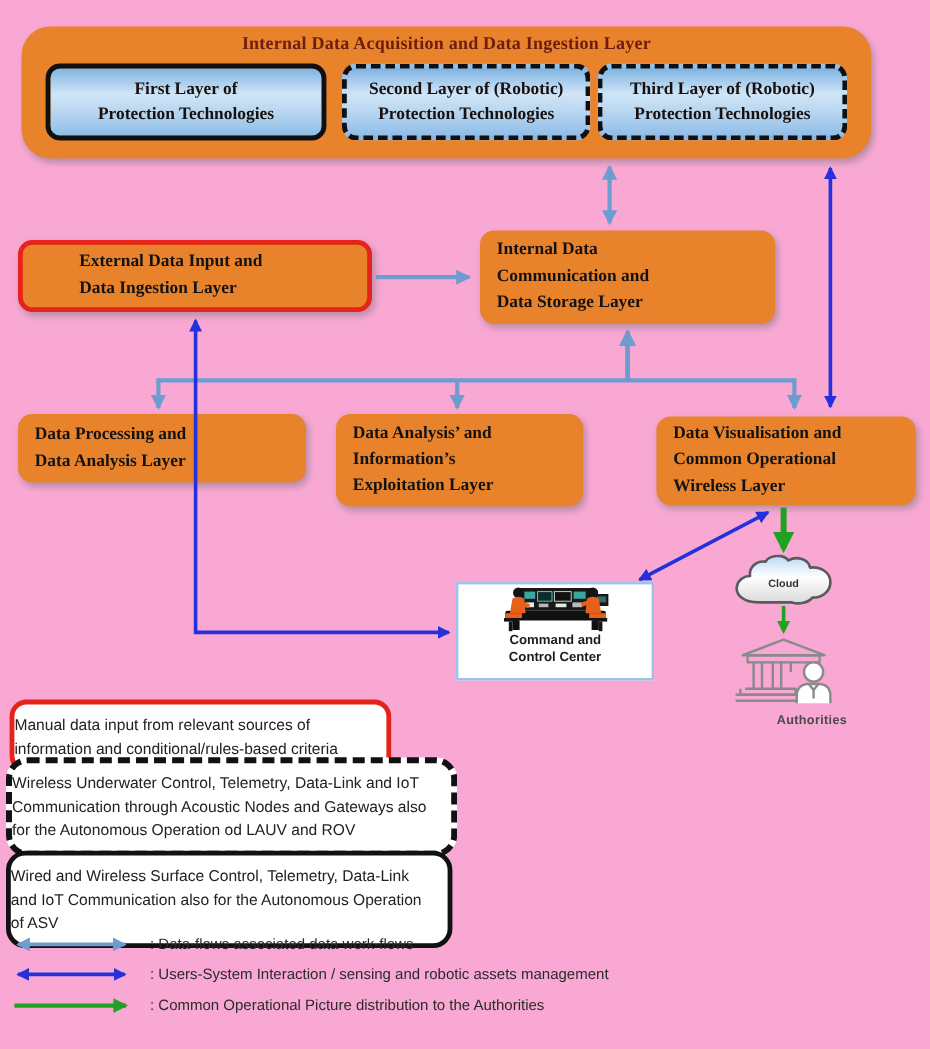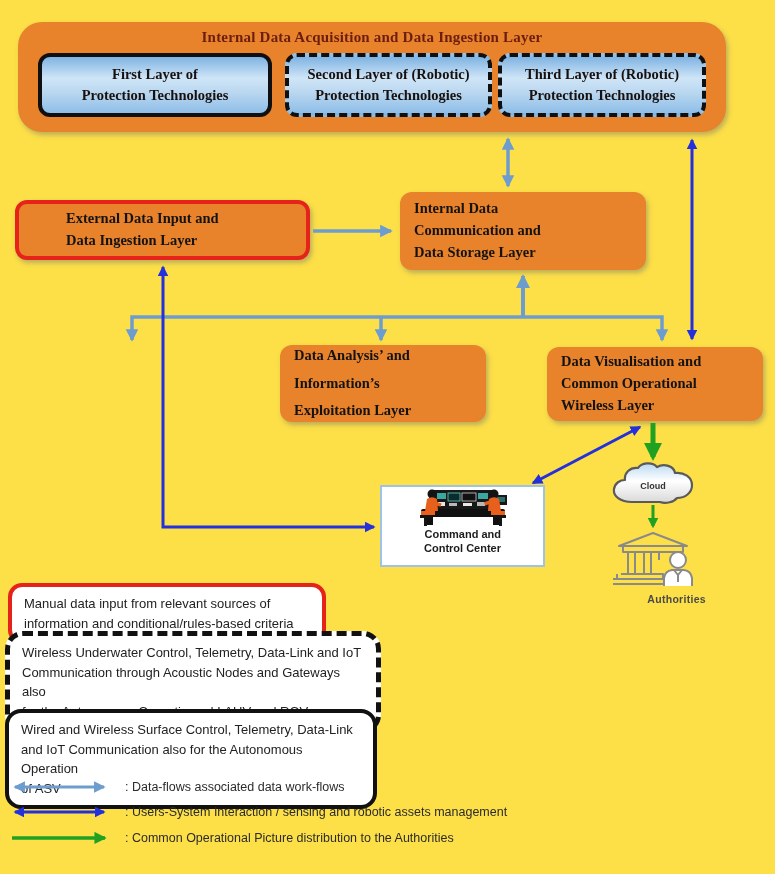--- a/index.html
+++ b/index.html
@@ -1,17 +1,17 @@
 <!DOCTYPE html>
 <html><head>
 <meta charset="utf-8">
 <style>
   html,body{margin:0;padding:0;background:#ffffff;}
   .canvas{
-    position:relative;width:775px;height:874px;background:#fde047;overflow:hidden;
+    position:relative;width:775px;height:874px;background:#f9a8d4;overflow:hidden;
     font-family:"Liberation Serif",serif;
   }
   
   .top-container{
     position:absolute;left:18px;top:22px;width:708px;height:110px;
     background:#E8822B;border-radius:24px;
     box-shadow:2px 3px 5px rgba(110,110,110,.45);
   }
   .top-title{
     position:absolute;left:0;right:0;top:7px;text-align:center;
@@ -29,21 +29,21 @@
     position:absolute;background:#E8822B;border-radius:12px;
     display:flex;flex-direction:column;justify-content:center;
     font-weight:bold;font-size:14.5px;color:#131313;line-height:1.5;
     padding-left:14px;box-sizing:border-box;
     box-shadow:2px 3px 5px rgba(110,110,110,.45);
   }
   .node span{display:block;}
   .node-external{left:15px;top:200px;width:295px;height:60px;border:4px solid #E5231B;padding-left:47px;}
   .node-internal{left:400px;top:192px;width:246px;height:78px;}
   .node-dp{left:15px;top:345px;width:240px;height:57px;}
-  .node-da{left:280px;top:345px;width:206px;height:77px;justify-content:space-between;}
+  .node-da{left:280px;top:345px;width:206px;height:77px;}
   .node-dv{left:547px;top:347px;width:216px;height:74px;}
   
   .cc-box{
     position:absolute;left:380px;top:485px;width:165px;height:82px;
     background:#ffffff;border:2px solid #9DC3E6;box-sizing:border-box;
     display:flex;flex-direction:column;align-items:center;justify-content:flex-start;
   }
   .cc-label{
     font-family:"Liberation Sans",sans-serif;font-weight:bold;font-size:11px;
     color:#1c1c1c;text-align:right;line-height:1.25;margin-top:1px;
@@ -52,21 +52,21 @@
   
   .cloud-wrap{position:absolute;left:608px;top:462px;width:90px;height:44px;}
   .auth-wrap{position:absolute;left:601px;top:530px;width:105px;text-align:right;}
   .auth-label{
     font-family:"Liberation Sans",sans-serif;font-weight:bold;font-size:10.5px;
     color:#4a4a4a;margin-top:1px;letter-spacing:.3px;
   }
   
   .legend-box{
     position:absolute;font-family:"Liberation Sans",sans-serif;font-size:13px;
-    color:#222;line-height:1.5;padding:7px 12px;box-sizing:border-box;background:#fff;
+    color:#222;line-height:1.5;padding:7px 0;box-sizing:border-box;background:#fff;
   }
   .legend-box span{display:block;}
   .lb-red{left:8px;top:583px;width:318px;border:4px solid #E5231B;border-radius:14px;}
   .lb-dashed{left:5px;top:631px;width:376px;border:5px dashed #111;border-radius:18px;}
   .lb-solid{left:5px;top:709px;width:372px;border:4px solid #111;border-radius:16px;}
   
   .arrow-row{
     position:absolute;left:6px;display:flex;align-items:center;gap:7px;
     font-family:"Liberation Sans",sans-serif;font-size:12.5px;color:#2b2b2b;
   }
@@ -99,20 +99,24 @@
     <span>External Data Input and</span>
     <span>Data Ingestion Layer</span>
   </div>
 
   <div class="node node-internal">
     <span>Internal Data</span>
     <span>Communication and</span>
     <span>Data Storage Layer</span>
   </div>
 
+  <div class="node node-dp">
+    <span>Data Processing and</span>
+    <span>Data Analysis Layer</span>
+  </div>
 
   <div class="node node-da">
     <span>Data Analysis’ and</span>
     <span>Information’s</span>
     <span>Exploitation Layer</span>
   </div>
 
   <div class="node node-dv">
     <span>Data Visualisation and</span>
     <span>Common Operational</span>

